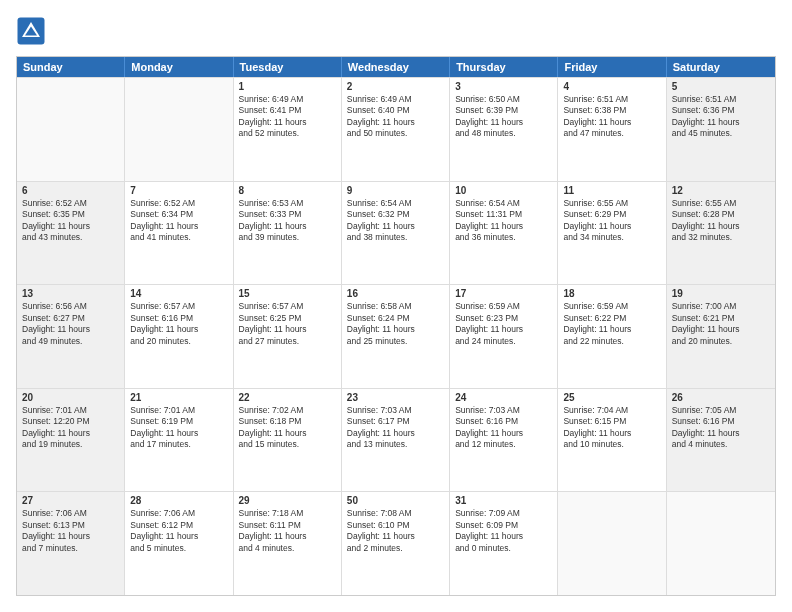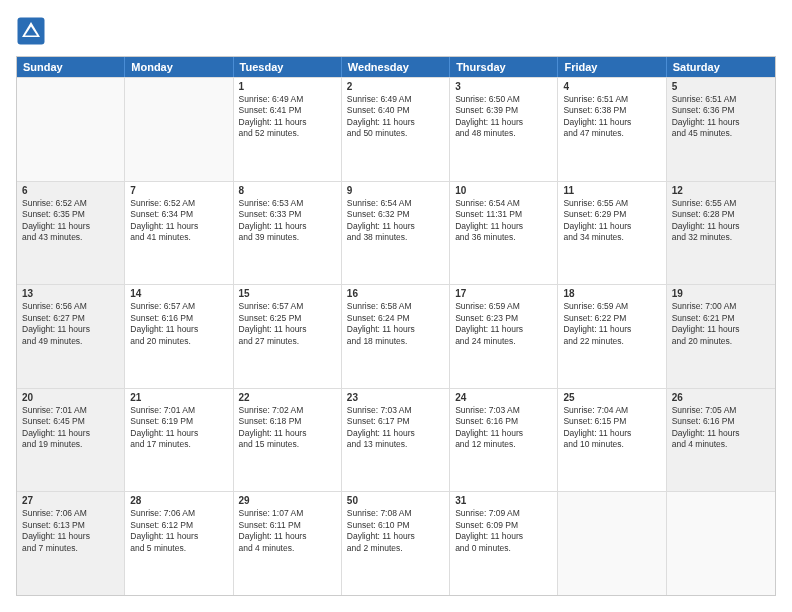--- a/index.html
+++ b/index.html
@@ -248,21 +248,21 @@
             <div class="cell-line">Sunrise: 6:57 AM</div>
             <div class="cell-line">Sunset: 6:25 PM</div>
             <div class="cell-line">Daylight: 11 hours</div>
             <div class="cell-line">and 27 minutes.</div>
           </div>
           <div class="cal-cell">
             <div class="day-num">16</div>
             <div class="cell-line">Sunrise: 6:58 AM</div>
             <div class="cell-line">Sunset: 6:24 PM</div>
             <div class="cell-line">Daylight: 11 hours</div>
-            <div class="cell-line">and 18 minutes.</div>
+            <div class="cell-line">and 25 minutes.</div>
           </div>
           <div class="cal-cell">
             <div class="day-num">17</div>
             <div class="cell-line">Sunrise: 6:59 AM</div>
             <div class="cell-line">Sunset: 6:23 PM</div>
             <div class="cell-line">Daylight: 11 hours</div>
             <div class="cell-line">and 24 minutes.</div>
           </div>
           <div class="cal-cell">
             <div class="day-num">18</div>
@@ -276,21 +276,21 @@
             <div class="cell-line">Sunrise: 7:00 AM</div>
             <div class="cell-line">Sunset: 6:21 PM</div>
             <div class="cell-line">Daylight: 11 hours</div>
             <div class="cell-line">and 20 minutes.</div>
           </div>
         </div>
         <div class="cal-row">
           <div class="cal-cell shaded">
             <div class="day-num">20</div>
             <div class="cell-line">Sunrise: 7:01 AM</div>
-            <div class="cell-line">Sunset: 6:45 PM</div>
+            <div class="cell-line">Sunset: 12:20 PM</div>
             <div class="cell-line">Daylight: 11 hours</div>
             <div class="cell-line">and 19 minutes.</div>
           </div>
           <div class="cal-cell">
             <div class="day-num">21</div>
             <div class="cell-line">Sunrise: 7:01 AM</div>
             <div class="cell-line">Sunset: 6:19 PM</div>
             <div class="cell-line">Daylight: 11 hours</div>
             <div class="cell-line">and 17 minutes.</div>
           </div>
@@ -340,21 +340,21 @@
           </div>
           <div class="cal-cell">
             <div class="day-num">28</div>
             <div class="cell-line">Sunrise: 7:06 AM</div>
             <div class="cell-line">Sunset: 6:12 PM</div>
             <div class="cell-line">Daylight: 11 hours</div>
             <div class="cell-line">and 5 minutes.</div>
           </div>
           <div class="cal-cell">
             <div class="day-num">29</div>
-            <div class="cell-line">Sunrise: 1:07 AM</div>
+            <div class="cell-line">Sunrise: 7:18 AM</div>
             <div class="cell-line">Sunset: 6:11 PM</div>
             <div class="cell-line">Daylight: 11 hours</div>
             <div class="cell-line">and 4 minutes.</div>
           </div>
           <div class="cal-cell">
             <div class="day-num">50</div>
             <div class="cell-line">Sunrise: 7:08 AM</div>
             <div class="cell-line">Sunset: 6:10 PM</div>
             <div class="cell-line">Daylight: 11 hours</div>
             <div class="cell-line">and 2 minutes.</div>

